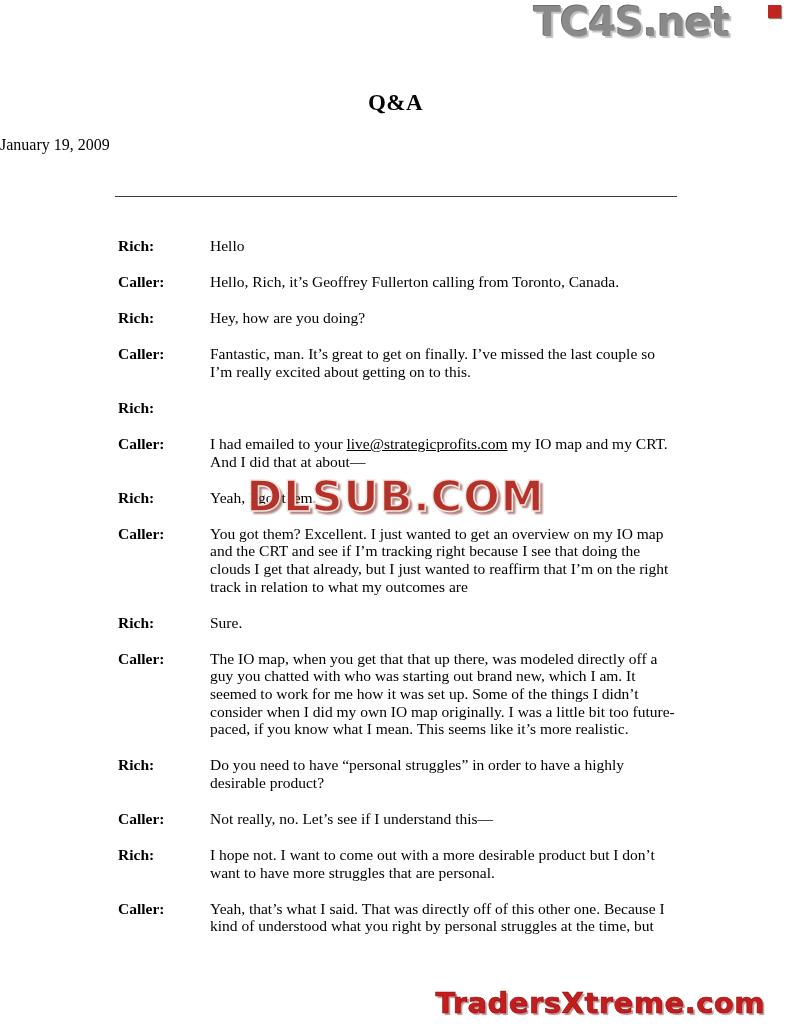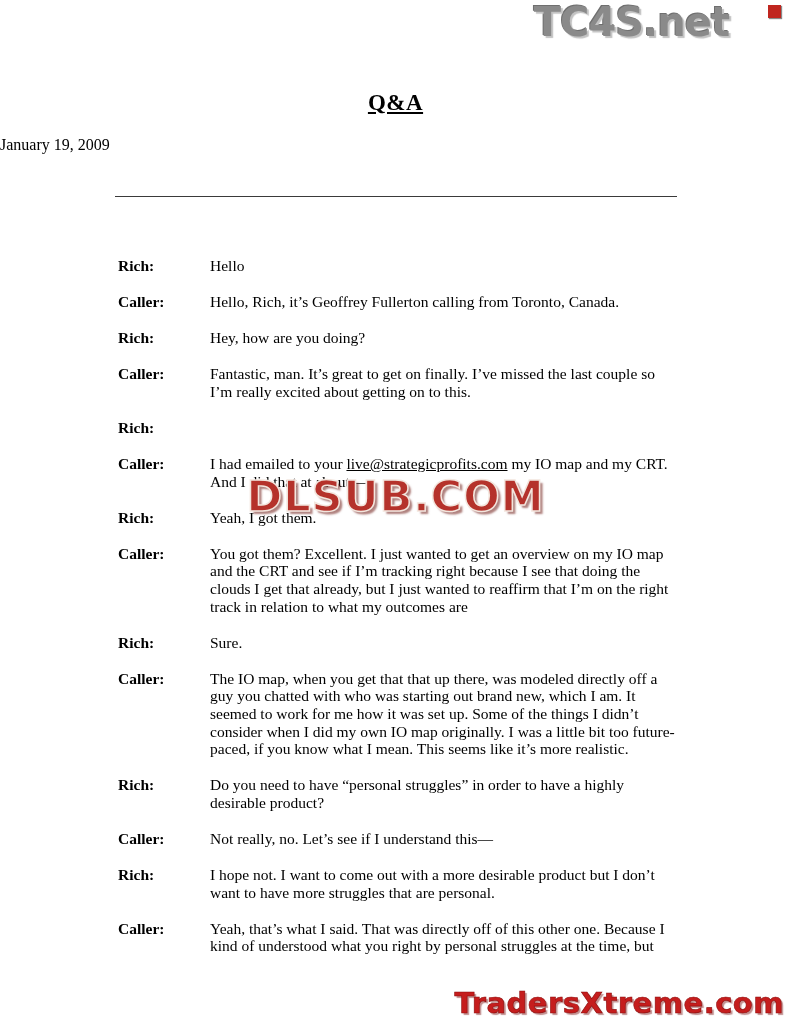--- a/index.html
+++ b/index.html
@@ -45,36 +45,35 @@
   }
 
   
   .doc-title {
     margin: 0;
     padding-top: 90px;
     text-align: center;
     font-size: 23px;
     font-weight: bold;
     letter-spacing: 0.5px;
-    text-decoration: underline;
   }
   .doc-date {
     margin-top: 20px;
     font-size: 16px;
   }
   .doc-rule {
     margin: 42px 114px 0 115px;
     border: none;
     border-top: 1px solid #3a3a3a;
     height: 0;
   }
 
   
   .dialogue {
-    margin-top: 60px;
+    margin-top: 40px;
     padding-left: 118px;
     padding-right: 71px;
   }
   .dialogue-row {
     display: flex;
     margin-bottom: 18.5px;
     line-height: 17.6px;
   }
   .speaker {
     flex: 0 0 92px;
@@ -104,21 +103,21 @@
     text-shadow: 3px 3px 2px rgba(110, 25, 20, 0.55);
     white-space: nowrap;
     user-select: none;
     pointer-events: none;
   }
 
   
   .site-logo-bottom {
     position: absolute;
     bottom: 6px;
-    right: 7px;
+    right: 26px;
     font-family: "DejaVu Sans", sans-serif;
     font-weight: bold;
     font-size: 29px;
     letter-spacing: 0.5px;
     color: #c51d1d;
     -webkit-text-stroke: 0.6px #8c0e0e;
     text-shadow: 2px 2px 1px rgba(120, 10, 10, 0.45);
     line-height: 1;
     user-select: none;
   }

